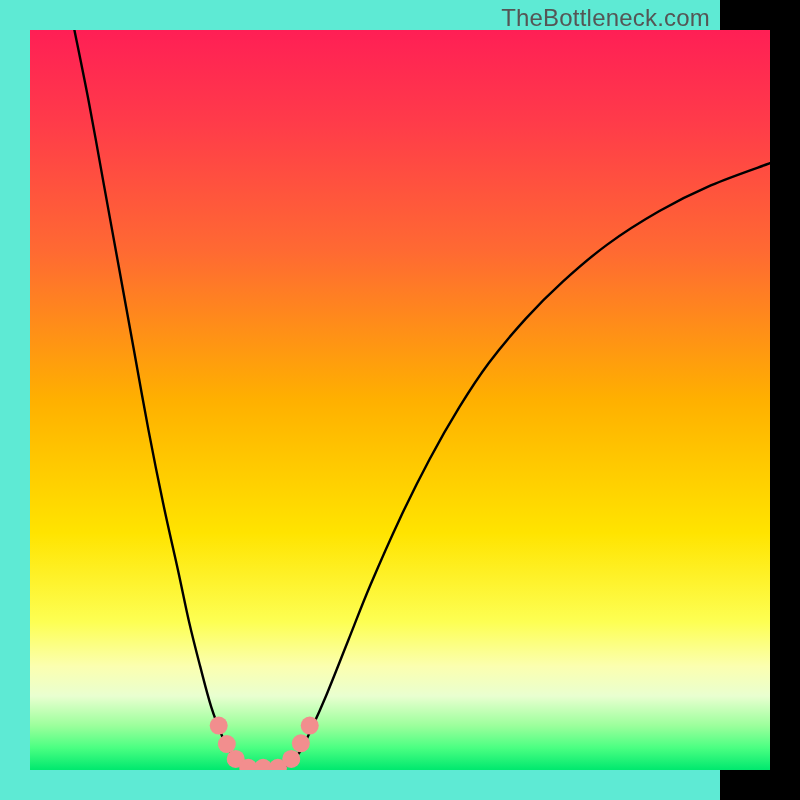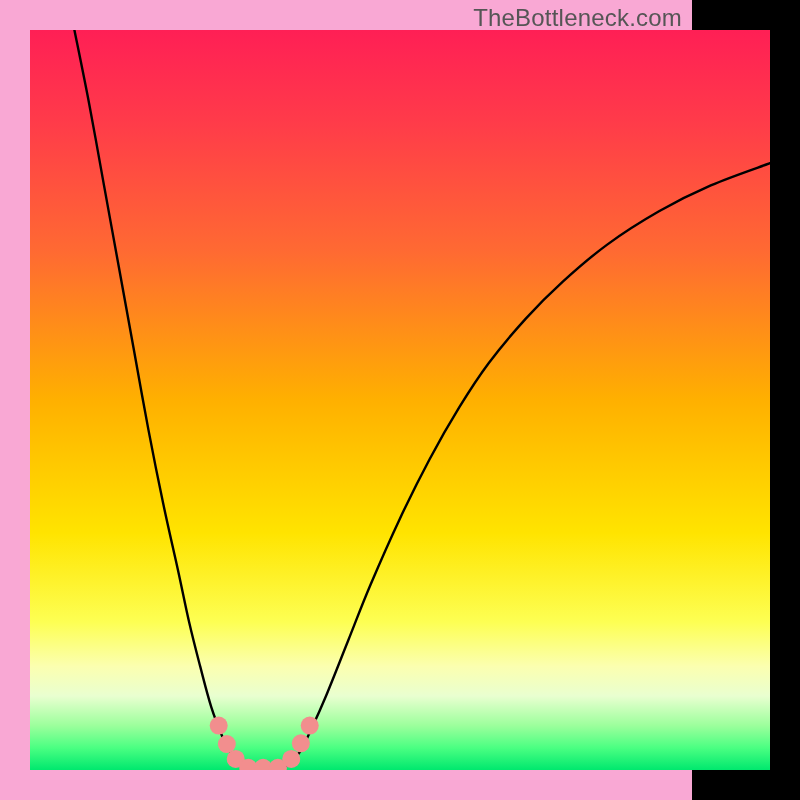--- a/index.html
+++ b/index.html
@@ -9,21 +9,22 @@
     height: 800px;
     overflow: hidden;
     background: #000;
     font-family: Arial, Helvetica, sans-serif;
   }
   .frame {
     position: absolute;
     top: 0; left: 0;
     width: 692px;
     height: 800px;
-    background: #f9a8d4;
+    background: #5eead4;
+    padding-left: 28px;
   }
   .plot-area {
     position: absolute;
     top: 30px;
     left: 30px;
     width: 740px;
     height: 740px;
     overflow: hidden;
   }
   .watermark {

